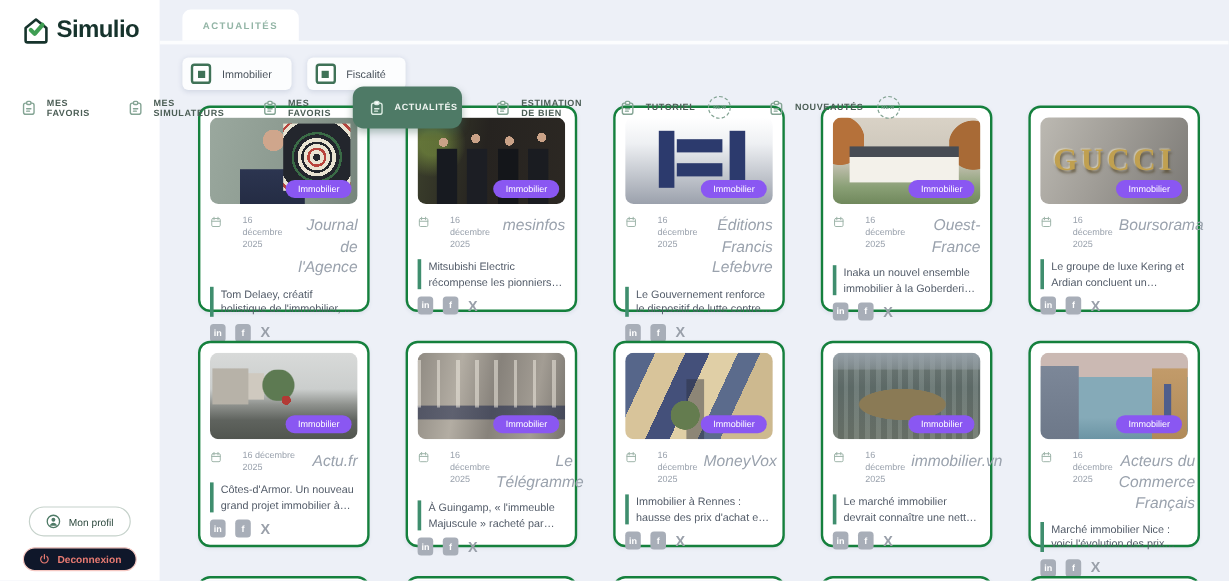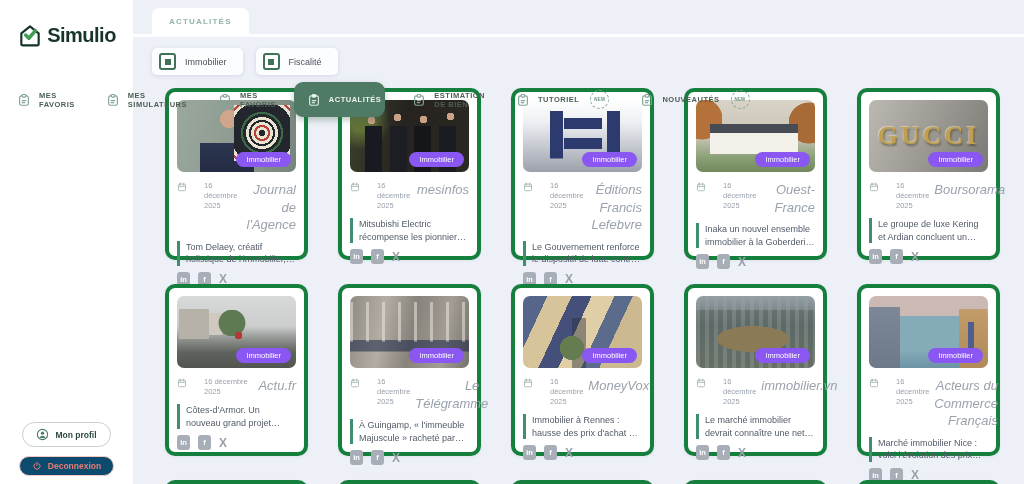--- a/index.html
+++ b/index.html
@@ -1,44 +1,44 @@
 <!DOCTYPE html>
 <html><head>
 <meta charset="utf-8">
 <style>
   html,body{margin:0;padding:0;}
   body{width:1024px;height:484px;overflow:hidden;display:flex;background:#edf0f7;
        font-family:"Liberation Sans",sans-serif;-webkit-font-smoothing:antialiased;}
   
   .sidebar{width:133px;flex-shrink:0;background:#ffffff;display:flex;flex-direction:column;height:100%;position:relative;z-index:2;}
-  .logo{display:flex;align-items:center;gap:4px;margin:22px auto 0;cursor:pointer;}
+  .logo{display:flex;align-items:center;gap:4px;margin:12px auto 0;cursor:pointer;}
   .logo-text{font-size:20px;font-weight:800;color:#16332c;letter-spacing:-0.5px;}
   .nav{margin-top:34px;display:flex;gap:5px;}
   .nav-item{display:flex;align-items:center;gap:8px;padding:8px 4px 8px 13px;margin:0 5px 0 4px;border-radius:9px;color:#4c5e56;cursor:pointer;}
   .nav-item svg{width:14px;height:14px;color:#84a494;flex-shrink:0;}
   .nav-label{font-size:7.5px;font-weight:700;letter-spacing:.5px;}
   .nav-item.active{background:#4e7a66;color:#eef4f0;box-shadow:0 3px 6px rgba(60,100,80,.35);}
   .nav-item.active svg{color:#dcebe2;}
   .new-badge{width:17px;height:17px;border:1px dashed #84a494;border-radius:50%;display:flex;align-items:center;justify-content:center;margin-left:3px;flex-shrink:0;}
   .new-txt{font-size:4.5px;color:#6f9584;font-weight:700;letter-spacing:.2px;}
   .side-bottom{margin-top:auto;display:flex;flex-direction:column;align-items:center;gap:9px;padding-bottom:8px;}
-  .profil-btn{display:flex;align-items:center;gap:6px;border:1px solid #c6d2cb;border-radius:14px;padding:5px 13px;background:#fff;color:#2e4a3f;font-size:8.5px;font-weight:700;cursor:pointer;}
+  .profil-btn{display:flex;align-items:center;gap:6px;border:1px solid #c6d2cb;border-radius:14px;padding:5px 13px;background:#fff;color:#2e4a3f;font-size:8.5px;font-weight:400;cursor:pointer;}
   .profil-btn svg{width:13px;height:13px;color:#4e7a66;}
-  .logout-btn{display:flex;align-items:center;gap:6px;border:1px solid #f5c8c2;border-radius:12px;padding:4px 12px;background:#0c4a6e;color:#e97b72;font-size:8.5px;font-weight:700;cursor:pointer;}
+  .logout-btn{display:flex;align-items:center;gap:6px;border:1px solid #f5c8c2;border-radius:12px;padding:4px 12px;background:#0f172a;color:#e97b72;font-size:8.5px;font-weight:700;cursor:pointer;}
   .logout-btn svg{width:10px;height:10px;color:#e97b72;}
   
   .main{flex:1;background:#edf0f7;display:flex;flex-direction:column;overflow:hidden;}
   .tabbar{padding:8px 0 0 19px;border-bottom:3px solid #fcfdfe;}
   .tab{display:inline-block;background:#ffffff;border-radius:7px 7px 0 0;padding:9px 17px 8px;font-size:8px;font-weight:700;letter-spacing:1.2px;color:#93b5a6;cursor:pointer;}
   .chips{display:flex;gap:13px;margin:11px 0 0 19px;}
   .chip{display:flex;align-items:center;gap:9px;background:#fcfdfe;border-radius:5px;padding:5px 16px 5px 7px;box-shadow:0 1px 4px rgba(60,80,130,.15);font-size:9px;color:#49525c;font-weight:500;cursor:pointer;}
   .chip-box{width:13px;height:13px;border:2px solid #3f7257;border-radius:3px;display:flex;align-items:center;justify-content:center;background:#fff;}
   .chip-box::after{content:"";width:6px;height:6px;background:#3f7257;}
   .grid{margin:13px 18px 0 32px;display:grid;grid-template-columns:repeat(5,143px);grid-auto-rows:172px;gap:24px 30px;}
-  .card{background:#fff;border:4px solid #15803d;border-radius:10px;padding:8px 8px 9px;display:flex;flex-direction:column;box-shadow:0 1px 3px rgba(80,95,130,.08);cursor:pointer;box-sizing:border-box;}
+  .card{background:#fff;border:2px solid #15803d;border-radius:10px;padding:8px 8px 9px;display:flex;flex-direction:column;box-shadow:0 1px 3px rgba(80,95,130,.08);cursor:pointer;box-sizing:border-box;}
   .card-img{height:72px;border-radius:7px;position:relative;overflow:hidden;background-repeat:no-repeat;flex-shrink:0;}
   .badge{position:absolute;right:5px;bottom:5px;background:#8a57f2;color:#fff;font-size:7.5px;padding:3px 10px;border-radius:10px;font-weight:500;}
   .meta{display:flex;justify-content:space-between;align-items:flex-start;gap:5px;margin-top:9px;}
   .meta-l{display:flex;gap:17px;align-items:flex-start;}
   .cal{width:10px;height:10px;color:#9fb5aa;flex-shrink:0;margin-top:1px;}
   .date{font-size:7.5px;color:#9aa2ad;line-height:1.35;}
   .source{font-size:13px;color:#9aa2ad;text-align:right;line-height:1.35;max-width:64px;font-style:italic;}
   .title{margin-top:7px;font-size:9px;line-height:1.4;color:#525b68;border-left:3px solid #3f8e6e;padding-left:6px;font-weight:500;
          display:-webkit-box;-webkit-line-clamp:2;-webkit-box-orient:vertical;overflow:hidden;min-height:25px;}
   .socials{margin-top:auto;display:flex;gap:8px;align-items:center;padding-top:6px;}

